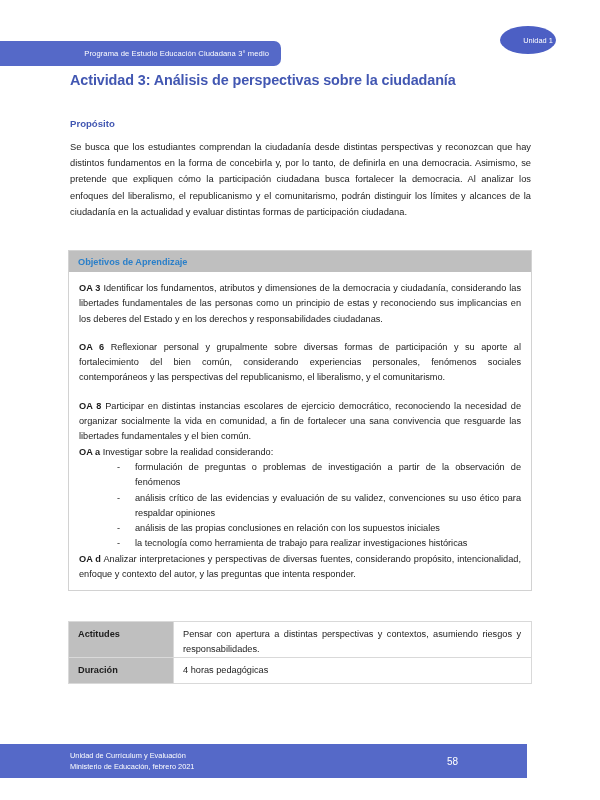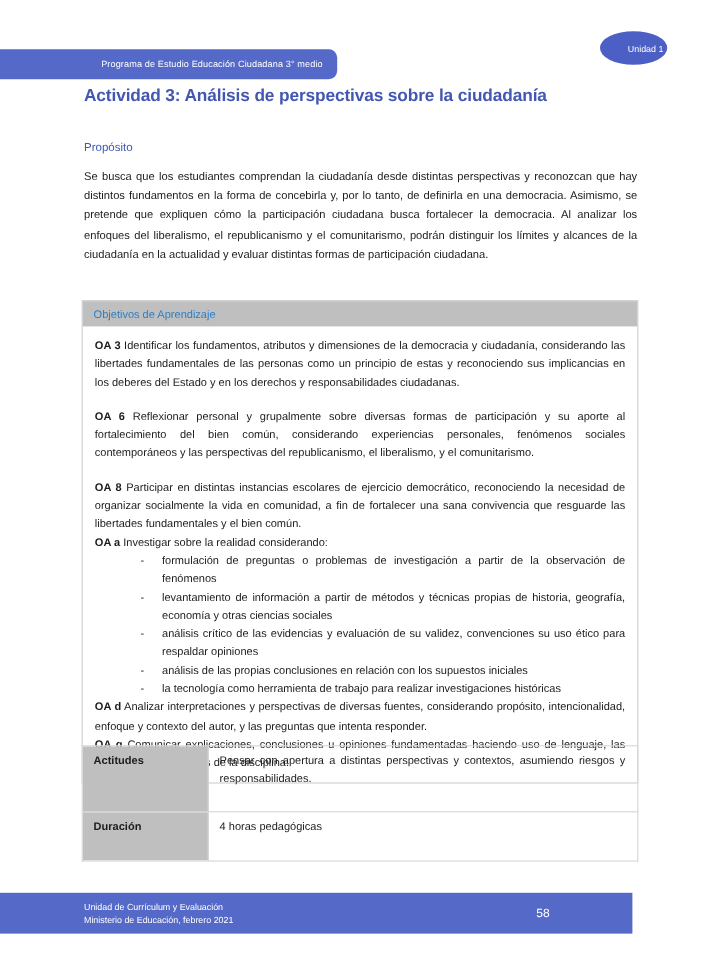--- a/index.html
+++ b/index.html
@@ -77,21 +77,21 @@
 
   
   .purpose-block {
     position: absolute;
     left: 70px;
     top: 118px;
     width: 461px;
   }
   .purpose-heading {
     font-size: 9.6px;
-    font-weight: normal;
+    font-weight: bold;
     color: #4257b2;
     margin-bottom: 10px;
   }
   .purpose-text {
     font-size: 9.3px;
     line-height: 16.2px;
     text-align: justify;
     color: #1c1c1c;
   }
 
@@ -108,21 +108,21 @@
   .oa-head {
     background: #bfbfbf;
     height: 21px;
     display: flex;
     align-items: center;
     padding-left: 9px;
     box-sizing: border-box;
   }
   .oa-head-text {
     font-size: 9.2px;
-    font-weight: normal;
+    font-weight: bold;
     color: #2a7fc9;
   }
   .oa-body {
     padding: 9px 10px 8px 10px;
   }
   .oa-para {
     font-size: 9.2px;
     line-height: 15.3px;
     text-align: justify;
     color: #1c1c1c;
@@ -173,21 +173,21 @@
     color: #1c1c1c;
   }
   .attr-label {
     width: 95px;
     background: #bfbfbf;
     color: #2a7fc9;
     font-weight: bold;
     padding: 5px 0 5px 9px;
   }
   .attr-value {
-    padding: 5px 10px 20px 9px;
+    padding: 5px 10px 1px 9px;
     text-align: justify;
     border-radius: 18px;
   }
 
   
   .page-footer {
     position: absolute;
     left: 0;
     bottom: 22px;
     width: 527px;
@@ -249,35 +249,30 @@
       <span>Participar en distintas instancias escolares de ejercicio democrático, reconociendo la necesidad de organizar socialmente la vida en comunidad, a fin de fortalecer una sana convivencia que resguarde las libertades fundamentales y el bien común.</span>
     </p>
 
     <p class="oa-para tight">
       <span class="oa-code">OA a</span>
       <span>Investigar sobre la realidad considerando:</span>
     </p>
 
     <ul class="oa-list">
       <li>formulación de preguntas o problemas de investigación a partir de la observación de fenómenos</li>
-      <li>levantamiento de información a partir de métodos y técnicas propias de historia, geografía, economía y otras ciencias sociales</li>
       <li>análisis crítico de las evidencias y evaluación de su validez, convenciones su uso ético para respaldar opiniones</li>
       <li>análisis de las propias conclusiones en relación con los supuestos iniciales</li>
       <li>la tecnología como herramienta de trabajo para realizar investigaciones históricas</li>
     </ul>
 
     <p class="oa-para tight">
       <span class="oa-code">OA d</span>
       <span>Analizar interpretaciones y perspectivas de diversas fuentes, considerando propósito, intencionalidad, enfoque y contexto del autor, y las preguntas que intenta responder.</span>
     </p>
 
-    <p class="oa-para tight">
-      <span class="oa-code">OA g</span>
-      <span>Comunicar explicaciones, conclusiones u opiniones fundamentadas haciendo uso de lenguaje, las normas y convenciones de la disciplina.</span>
-    </p>
 
   </div>
 </div>
 
 <table class="attr-table">
   <tbody>
     <tr>
       <td class="attr-label">Actitudes</td>
       <td class="attr-value">Pensar con apertura a distintas perspectivas y contextos, asumiendo riesgos y responsabilidades.</td>
     </tr>

